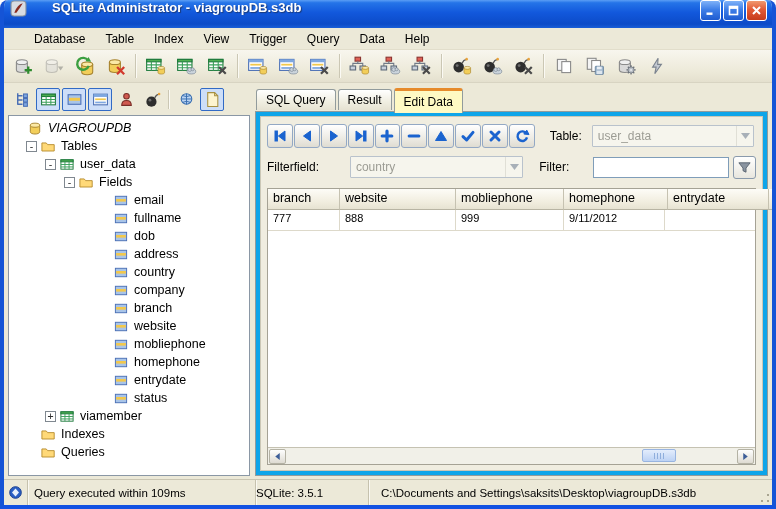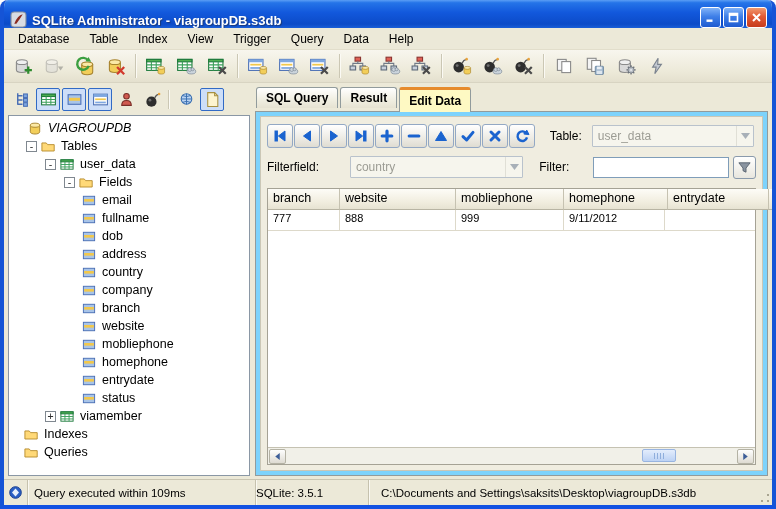--- a/index.html
+++ b/index.html
@@ -6,34 +6,35 @@
   html,body { width:776px; height:509px; font-family:"Liberation Sans", sans-serif; background:#fff; }
 
   .window{
     width:776px;height:509px;display:flex;flex-direction:column;
     border-left:4px solid #1554D6;border-right:4px solid #1554D6;border-bottom:4px solid #1352E2;
     border-radius:8px 8px 0 0;overflow:hidden;background:#ECE9D8;
   }
 
   
   .titlebar{
-    height:28px;flex:0 0 28px;display:flex;align-items:flex-end;
+    height:28px;flex:0 0 28px;display:flex;align-items:flex-start;
     background:linear-gradient(180deg,#5B9EF5 0%,#2574E8 10%,#1258DC 45%,#0C4BC8 86%,#1A5FD8 100%);
     padding:0 5px 0 6px;
+    gap:20px;
   }
   .title-icon{width:17px;height:17px;margin-right:5px;flex:0 0 auto;}
   .title-text{color:#fff;font-size:13px;font-weight:bold;text-shadow:1px 1px 1px #1a3a7a;flex:1;white-space:nowrap;overflow:hidden;}
   .winbtns{display:flex;gap:2px;}
   .wbtn{width:21px;height:21px;border:1px solid #ffffff;border-radius:3px;display:flex;align-items:center;justify-content:center;
         background:linear-gradient(180deg,#7FB2F8 0%,#3E7FE8 45%,#1E5BD0 100%);}
   .wbtn.close{background:linear-gradient(180deg,#F0996F 0%,#E25A35 45%,#C63C1C 100%);}
   .wbtn svg{width:13px;height:13px;}
 
   
-  .menubar{height:22px;flex:0 0 22px;display:flex;align-items:center;background:#ECE9D8;border-bottom:1px solid #E2DECB;padding-left:4px;}
+  .menubar{height:22px;flex:0 0 22px;display:flex;align-items:center;background:#ECE9D8;border-bottom:1px solid #E2DECB;padding-left:20px;}
   .menu-item{font-size:12px;color:#000;padding:3px 10px;cursor:default;}
 
   
   .toolbar{height:33px;flex:0 0 33px;display:flex;align-items:center;gap:1px;
     background:linear-gradient(180deg,#F8F6EE 0%,#ECE9D8 70%,#E4E0CE 100%);
     border-bottom:1px solid #D8D4C2;padding:0 4px;}
   .tbtn{width:30px;height:28px;display:flex;align-items:center;justify-content:center;border-radius:3px;}
   .tbtn svg{width:22px;height:22px;}
   .tbtn.disabled{opacity:.45;filter:grayscale(1);}
   .tsep{width:2px;height:24px;border-left:1px solid #CBC7B4;border-right:1px solid #FBFAF4;margin:0 3px;}
@@ -45,30 +46,30 @@
   .leftpanel{width:242px;flex:0 0 242px;display:flex;flex-direction:column;min-height:0;}
   .lefttoolbar{height:27px;flex:0 0 27px;display:flex;align-items:center;gap:2px;padding:1px 2px;}
   .ltbtn{width:24px;height:23px;display:flex;align-items:center;justify-content:center;border:1px solid transparent;border-radius:2px;}
   .ltbtn.on{border-color:#316AC5;background:#CDDEF8;}
   .ltbtn svg{width:17px;height:17px;}
   .ltsep{width:2px;height:19px;border-left:1px solid #CBC7B4;border-right:1px solid #FBFAF4;margin:0 2px;}
   .treebox{flex:1;background:#fff;border:1px solid #8A97A5;margin-top:2px;overflow:hidden;padding-top:3px;min-height:0;}
   .trow{height:18px;display:flex;align-items:center;font-size:12.5px;color:#000;white-space:nowrap;}
   .trow .exp{width:11px;height:11px;flex:0 0 11px;border:1px solid #808890;background:#fff;font-size:10px;line-height:9px;text-align:center;margin-right:3px;color:#303030;font-family:"DejaVu Sans Mono",monospace;}
   .trow svg.ti{width:16px;height:15px;margin-right:5px;flex:0 0 16px;}
-  .lvl0{padding-left:18px;font-style:italic;} .lvl1{padding-left:17px;} .lvl1.noexp{padding-left:14px;text-align:center;}
-  .lvl2{padding-left:36px;} .lvl3{padding-left:55px;} .lvl4{padding-left:72px;}
+  .lvl0{padding-left:18px;font-style:italic;} .lvl1{padding-left:17px;} .lvl1.noexp{padding-left:31px;text-align:center;}
+  .lvl2{padding-left:36px;} .lvl3{padding-left:55px;} .lvl4{padding-left:104px;}
 
   
   .rightpanel{flex:1;display:flex;flex-direction:column;min-width:0;min-height:0;padding-top:1px;}
-  .tabs{display:flex;align-items:flex-start;height:25px;flex:0 0 25px;padding-left:1px;position:relative;z-index:2;font-weight:bold;}
+  .tabs{display:flex;align-items:center;height:25px;flex:0 0 25px;padding-left:1px;position:relative;z-index:2;}
   .tab{font-size:12px;padding:3px 9px 3px 9px;border:1px solid #919B9C;border-bottom:none;border-radius:3px 3px 0 0;
        background:linear-gradient(180deg,#FFFFFF,#F0EEE1 60%,#E6E2D2);margin-right:2px;height:21px;}
   .tab.active{background:#fef9c3;border-top:3px solid #E68B2C;height:25px;padding-top:4px;margin-bottom:-1px;}
-  .tabbody{flex:1;border:1px solid #919B9C;background:#7dd3fc;margin-top:-1px;display:flex;flex-direction:column;padding:4px;min-height:0;}
+  .tabbody{flex:1;border:1px solid #919B9C;background:#0ea5e9;margin-top:-1px;display:flex;flex-direction:column;padding:4px;min-height:0;}
   .innerpanel{flex:1;border:1px solid #CBC7B6;background:#F0EDE0;display:flex;flex-direction:column;padding:5px 6px;min-height:0;}
 
   .navrow{display:flex;align-items:center;height:28px;flex:0 0 28px;}
   .navbtn{width:26px;height:24px;margin-right:1px;border:1px solid #93A8C4;border-radius:3px;
           background:linear-gradient(180deg,#FFFFFF,#EDEBE4 60%,#DFDCD2);display:flex;align-items:center;justify-content:center;color:#1A63CF;}
   .navbtn svg{width:16px;height:16px;fill:currentColor;stroke:currentColor;}
   .tbl-label{font-size:12px;margin-left:14px;margin-right:10px;}
   .combo{height:22px;border:1px solid #B9C2CC;background:#F6F5ED;display:flex;align-items:center;border-radius:1px;}
   .combo .cval{flex:1;font-size:12px;color:#9C9C94;padding-left:5px;white-space:nowrap;overflow:hidden;}
   .combo .chev{width:17px;height:100%;display:flex;align-items:center;justify-content:center;color:#A8B0B8;border-left:1px solid #E0DFD6;}

